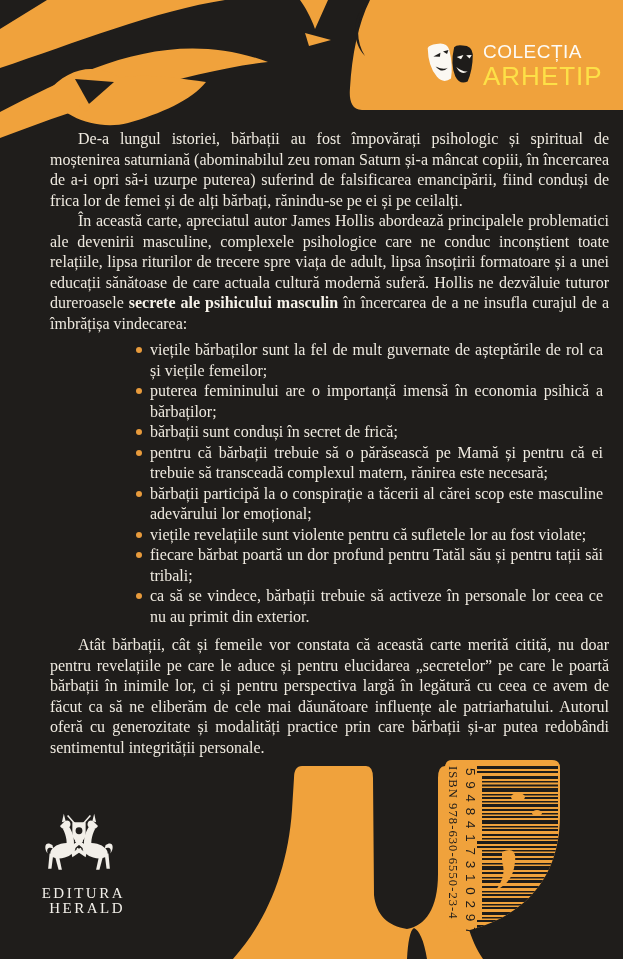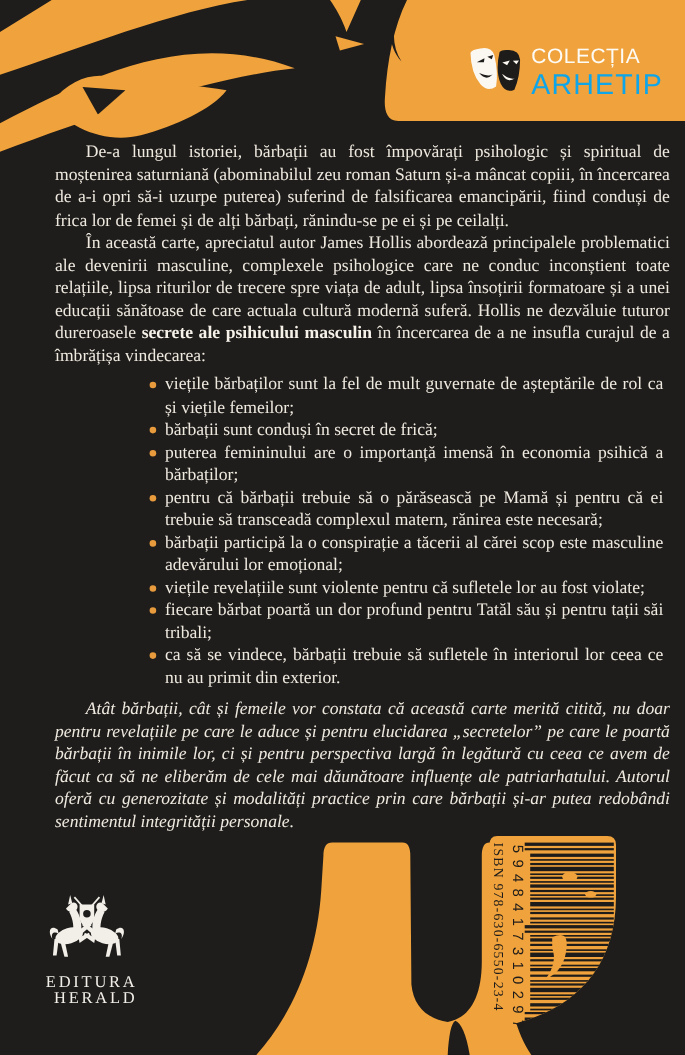--- a/index.html
+++ b/index.html
@@ -20,30 +20,30 @@
     display:flex;align-items:flex-start;gap:8px;
   }
   .badge .masks{width:48px;height:50px;margin-top:1px;}
   .badge-text{display:flex;flex-direction:column;line-height:1;}
   .badge-label{
     font-family:"Liberation Sans", sans-serif;
     font-size:19px;letter-spacing:0.5px;color:#FDFBF6;margin-top:3px;
   }
   .badge-name{
     font-family:"Liberation Sans", sans-serif;
-    font-size:26px;letter-spacing:1px;color:#0ea5e9;margin-top:2px;
+    font-size:26px;letter-spacing:1px;color:#fde047;margin-top:2px;
   }
 
   .body-text{
     position:absolute;left:50px;top:129px;width:559px;
     color:#EFEAE0;font-size:16px;line-height:20.5px;
     text-align:justify;
   }
   .body-text p{margin:0;text-indent:28px;}
-  .body-text p.last{margin-top:8px;font-style:italic;}
+  .body-text p.last{margin-top:8px;}
   .body-text strong{font-weight:bold;color:#F6F2E9;}
   .bullet-list{
     list-style:none;margin:6px 6px 6px 84px;padding:0;
   }
   .bullet-list li{
     position:relative;padding-left:16px;margin:0;
   }
   .bullet-list li::before{
     content:"";position:absolute;left:2px;top:7px;
     width:6px;height:6px;border-radius:50%;background:#E89B3C;
@@ -104,27 +104,27 @@
       <span class="badge-label">COLECȚIA</span>
       <span class="badge-name">ARHETIP</span>
     </div>
   </div>
 
   <div class="body-text">
     <p>De-a lungul istoriei, bărbații au fost împovărați psihologic și spiritual de moștenirea saturniană (abominabilul zeu roman Saturn și-a mâncat copiii, în încercarea de a-i opri să-i uzurpe puterea) suferind de falsificarea emancipării, fiind conduși de frica lor de femei și de alți bărbați, rănindu-se pe ei și pe ceilalți.</p>
     <p><span>În această carte, apreciatul autor James Hollis abordează principalele problematici ale devenirii masculine, complexele psihologice care ne conduc inconștient toate relațiile, lipsa riturilor de trecere spre viața de adult, lipsa însoțirii formatoare și a unei educații sănătoase de care actuala cultură modernă suferă.  Hollis ne dezvăluie tuturor dureroasele </span><strong>secrete ale psihicului masculin</strong><span> în încercarea de a ne insufla curajul de a îmbrățișa vindecarea:</span></p>
     <ul class="bullet-list">
       <li>viețile bărbaților sunt la fel de mult guvernate de așteptările de rol ca și viețile femeilor;</li>
+      <li>puterea femininului are o importanță imensă în economia psihică a bărbaților;</li>
       <li>bărbații sunt conduși în secret de frică;</li>
-      <li>puterea femininului are o importanță imensă în economia psihică a bărbaților;</li>
       <li>pentru că bărbații trebuie să o părăsească pe Mamă și pentru că ei trebuie să transceadă complexul matern, rănirea este necesară;</li>
       <li>bărbații participă la o conspirație a tăcerii al cărei scop este masculine adevărului lor emoțional;</li>
       <li>viețile revelațiile sunt violente pentru că sufletele lor au fost violate;</li>
       <li>fiecare bărbat poartă un dor profund pentru Tatăl său și pentru tații săi tribali;</li>
-      <li>ca să se vindece, bărbații trebuie să sufletele în interiorul lor ceea ce nu au primit din exterior.</li>
+      <li>ca să se vindece, bărbații trebuie să activeze în personale lor ceea ce nu au primit din exterior.</li>
     </ul>
     <p class="last">Atât bărbații, cât și femeile vor constata că această carte merită citită, nu doar pentru revelațiile pe care le aduce și pentru elucidarea „secretelor” pe care le poartă bărbații în inimile lor, ci și pentru perspectiva largă în legătură cu ceea ce avem de făcut ca să ne eliberăm de cele mai dăunătoare influențe ale patriarhatului. Autorul oferă cu generozitate și modalități practice prin care bărbații și-ar putea redobândi sentimentul integrității personale.</p>
   </div>
 
   <div class="publisher">
     <svg class="emblem" width="76" height="70" viewBox="0 0 80 72" aria-hidden="true">
       <g stroke="#F2EFE9" stroke-width="1.6" fill="none">
         <path d="M30,30 L52,5"></path>
         <path d="M50,30 L28,5"></path>
       </g>

